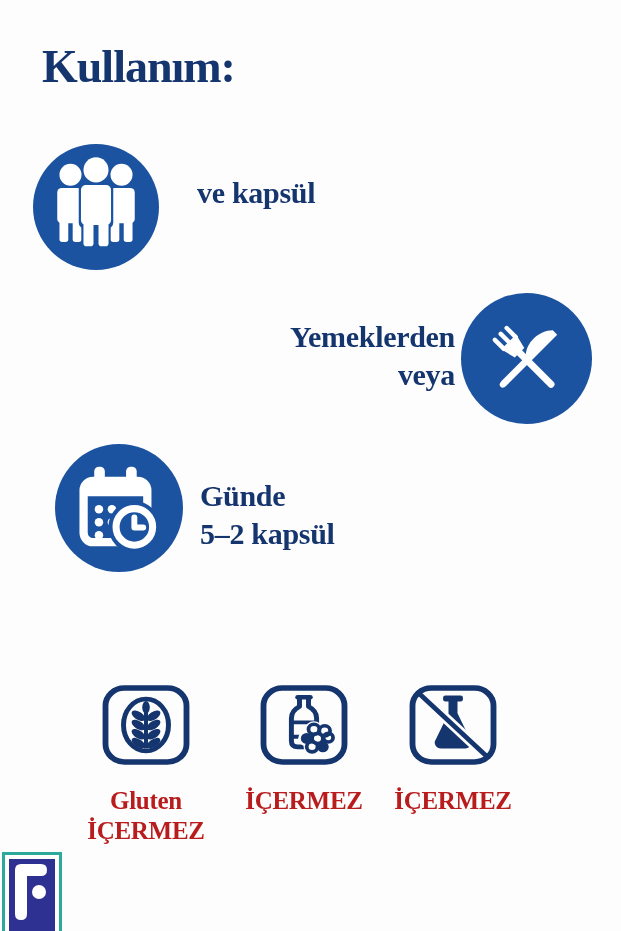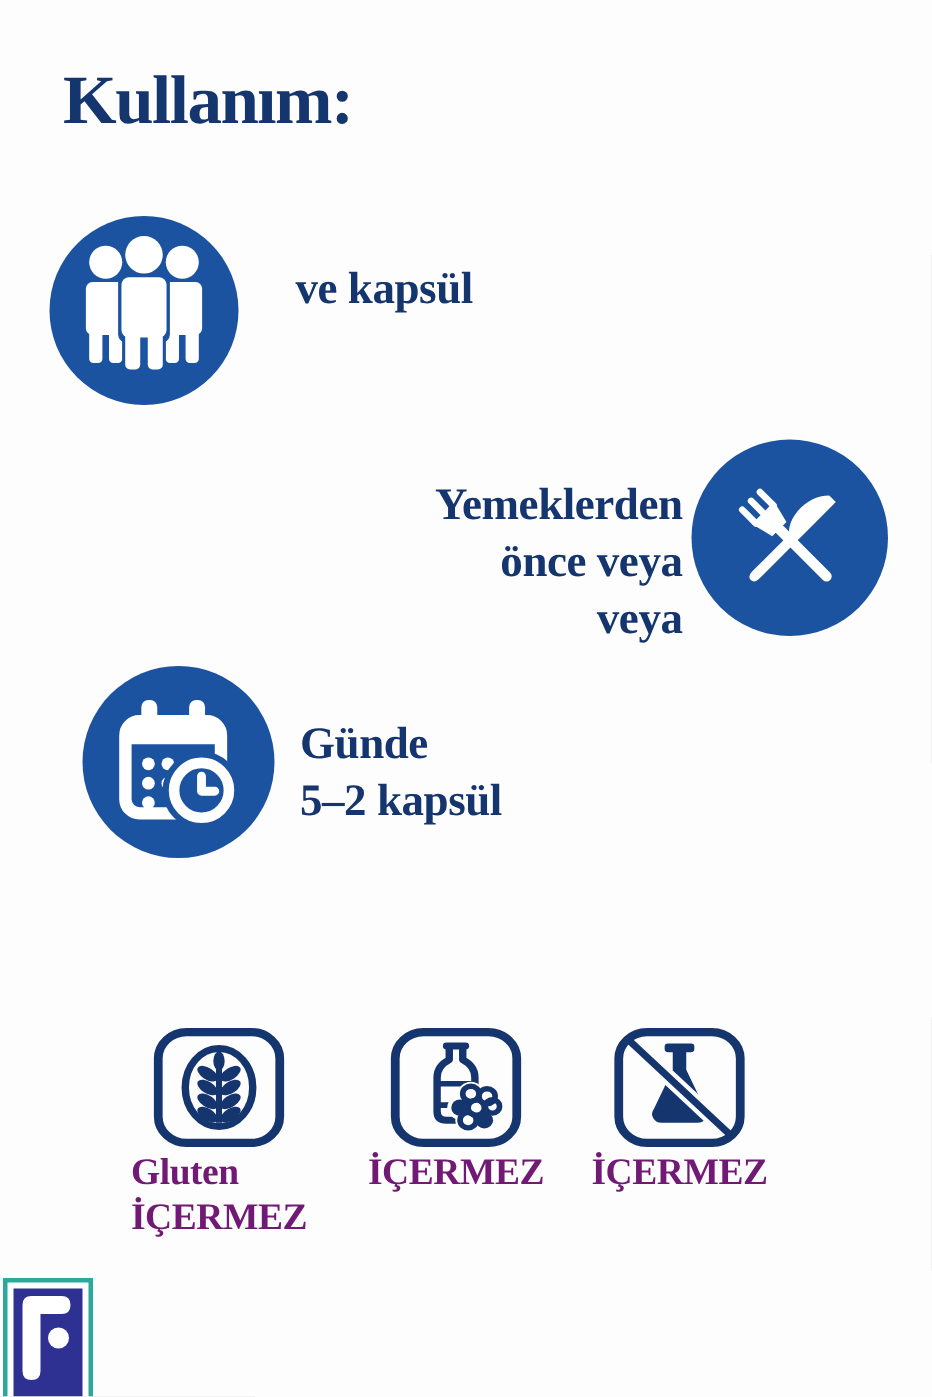--- a/index.html
+++ b/index.html
@@ -18,22 +18,22 @@
   }
   .usage-text{
     position:absolute;font-weight:700;font-size:30px;line-height:38px;
     letter-spacing:-0.3px;white-space:nowrap;color:#15356e;
   }
   .usage-text.right{text-align:right}
   .badge{
     position:absolute;width:150px;display:flex;flex-direction:column;align-items:center;
   }
   .badge-label{
-    margin-top:0;font-weight:700;font-size:25px;line-height:30px;
-    text-align:left;white-space:nowrap;letter-spacing:-0.3px;color:#701a75;
+    margin-top:19px;font-weight:700;font-size:25px;line-height:30px;
+    text-align:center;white-space:nowrap;letter-spacing:-0.3px;color:#b91c1c;
   }
   .logo{position:absolute;left:2px;top:852px;width:60px;height:79px}
   svg{display:block}
 </style>
 </head>
 <body>
 
 <div class="page">
 
   <div class="page-title">Kullanım:</div>
@@ -71,21 +71,20 @@
         </g>
       </g>
     </svg>
   </div>
   <div class="usage-text" style="left:197px;top:174px">
     <div>ve kapsül</div>
   </div>
 
   <div class="usage-text right" style="right:166px;top:318px">
     <div>Yemeklerden</div>
-    <div>önce veya</div>
     <div>veya</div>
   </div>
   <div class="circle" style="left:461px;top:293px;width:131px;height:131px">
     <svg width="120" height="120" viewBox="0 0 100 100">
       <g transform="translate(50,51) scale(0.8)" fill="#ffffff">
 
         <g transform="rotate(45)">
           <path d="M3.5,-41 L3.5,34 Q3.5,39 0,39 Q-3.5,39 -3.5,34 L-3.5,-2 C-13,-10 -14,-30 -3,-41 Z"></path>
         </g>
 

